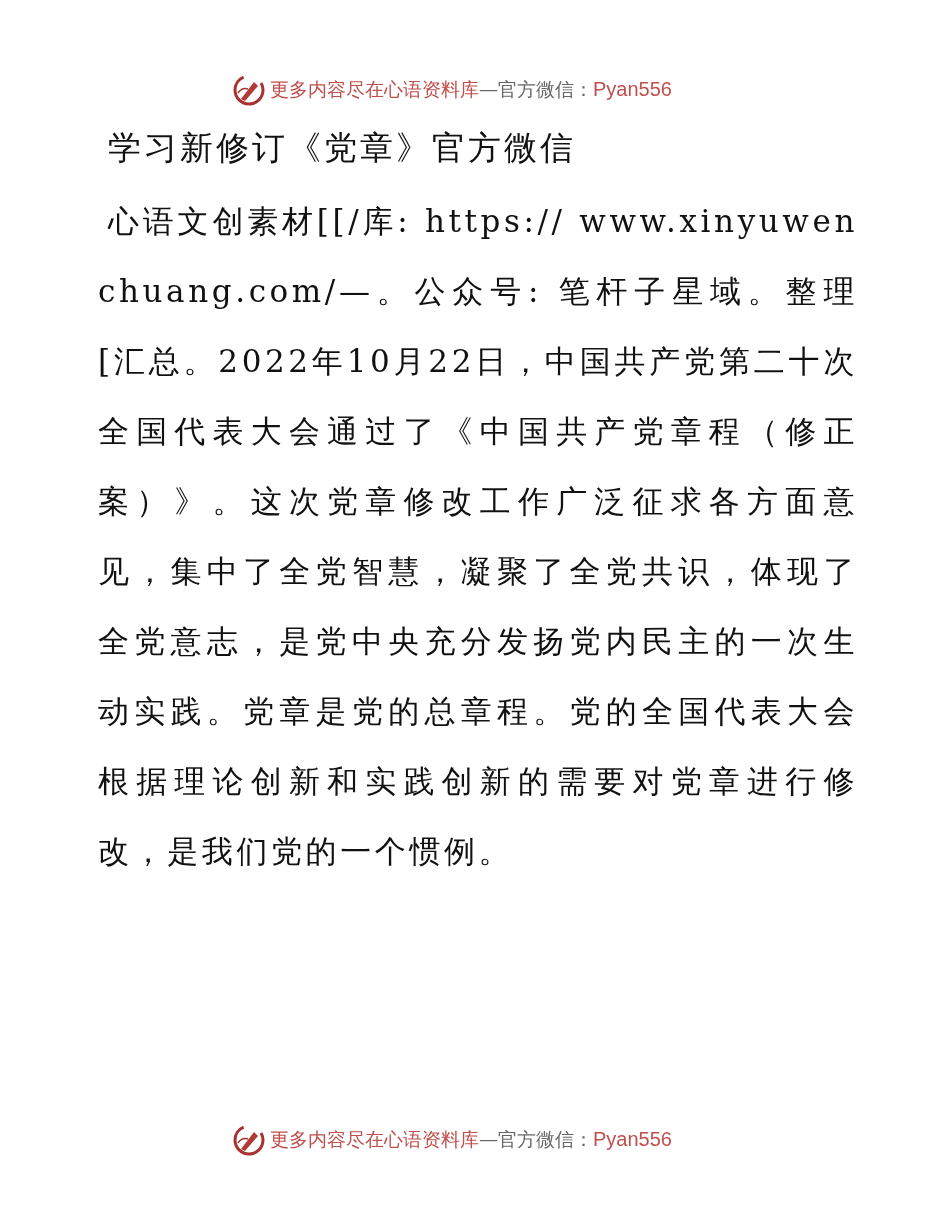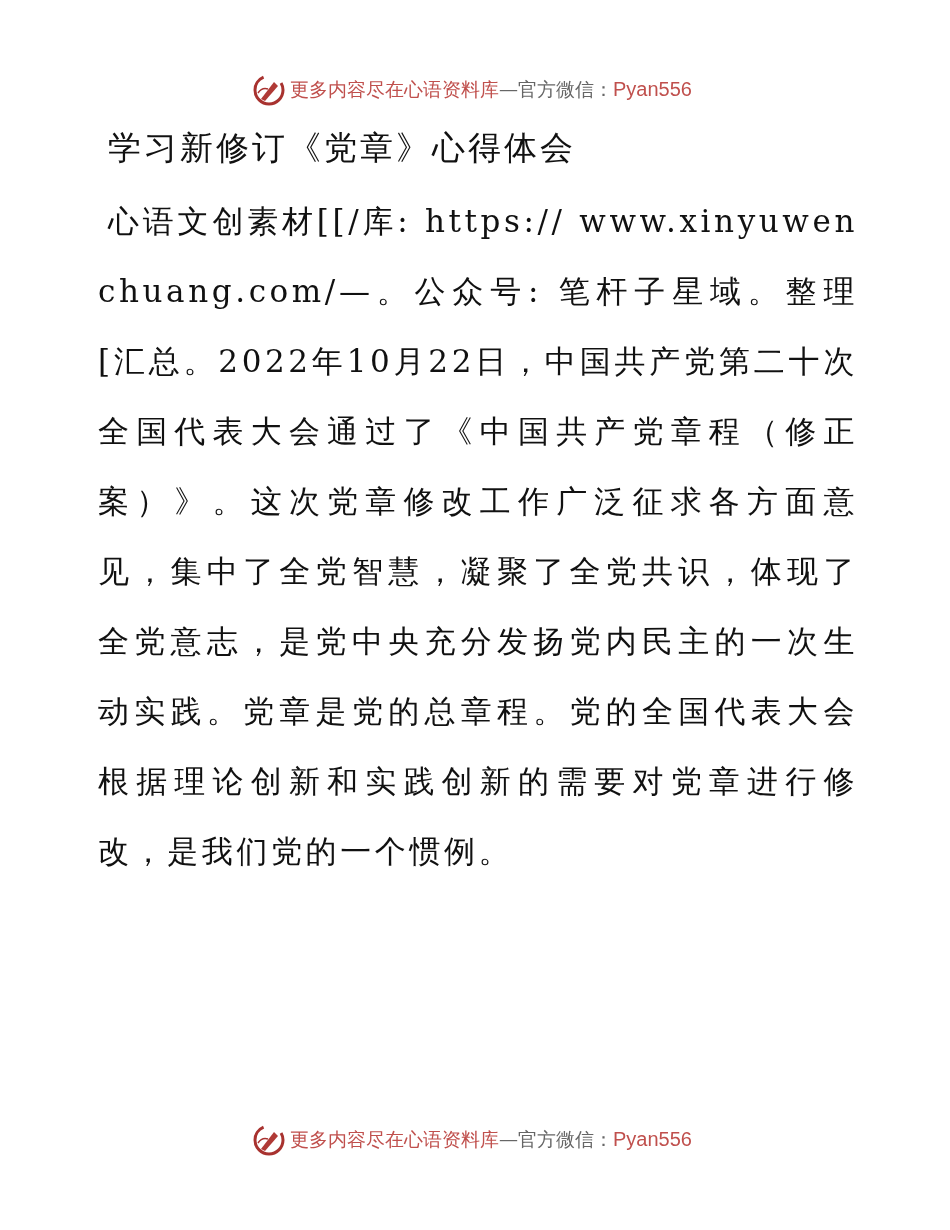--- a/index.html
+++ b/index.html
@@ -1,18 +1,18 @@
 <!DOCTYPE html>
 <html><head>
 <meta charset="utf-8">
 <style>
   html, body { margin: 0; padding: 0; background: #ffffff; }
   body { width: 950px; height: 1230px; position: relative; overflow: hidden;
          font-family: "DejaVu Serif", "Liberation Serif", serif; color: #111; }
-  .banner { position: absolute; left: 252px; height: 40px; display: flex; align-items: center; }
+  .banner { position: absolute; left: 232px; height: 40px; display: flex; align-items: center; }
   .banner.top { top: 70px; }
   .banner.bottom { top: 1120px; }
   .logo { width: 34px; height: 34px; margin-right: 4px; }
   .banner-text { font-size: 19px; white-space: nowrap; letter-spacing: 0px; }
   .banner-red { color: #c0504d; font-family: "DejaVu Serif", serif; }
   .banner-gray { color: #666; font-family: "DejaVu Serif", serif; }
   .banner-id { color: #c0504d; font-family: "Liberation Sans", sans-serif; font-size: 20px; }
   .content { position: absolute; left: 98px; top: 118px; width: 760px; }
   .title { font-size: 33px; line-height: 60px; margin: 0 0 0 10px; font-weight: normal; letter-spacing: 3px; }
   .para { font-size: 31px; line-height: 70px; margin: 0; letter-spacing: 3.6px; text-indent: 10px;
@@ -28,21 +28,21 @@
     <circle cx="17" cy="17" r="14" fill="none" stroke="#a8322f" stroke-width="3" stroke-dasharray="60 20"></circle>
     <path d="M9 26 L22 9 L26 13 L13 28 Z" fill="#b03a36"></path>
     <path d="M6 20 Q10 14 16 16" fill="none" stroke="#a8322f" stroke-width="1.5"></path>
   </svg>
   <span class="banner-text">
     <span class="banner-red">更多内容尽在心语资料库</span><span class="banner-gray">—</span><span class="banner-gray">官方微信：</span><span class="banner-id">Pyan556</span>
   </span>
 </div>
 
 <div class="content">
-  <h1 class="title">学习新修订《党章》心得体会</h1>
+  <h1 class="title">学习新修订《党章》官方微信</h1>
   <p class="para p1">心语文创素材[[/库: https:// www.xinyuwenchuang.com/—。公众号: 笔杆子星域。整理[汇总。2022年10月22日，中国共产党第二十次全国代表大会通过了《中国共产党章程（修正案）》。这次党章修改工作广泛征求各方面意见，集中了全党智慧，凝聚了全党共识，体现了全党意志，是党中央充分发扬党内民主的一次生动实践。党章是党的总章程。党的全国代表大会根据理论创新和实践创新的需要对党章进行修改，是我们党的一个惯例。</p>
 </div>
 
 <div class="banner bottom">
   <svg class="logo" viewBox="0 0 34 34">
     <circle cx="17" cy="17" r="14" fill="none" stroke="#a8322f" stroke-width="3" stroke-dasharray="60 20"></circle>
     <path d="M9 26 L22 9 L26 13 L13 28 Z" fill="#b03a36"></path>
     <path d="M6 20 Q10 14 16 16" fill="none" stroke="#a8322f" stroke-width="1.5"></path>
   </svg>
   <span class="banner-text">

